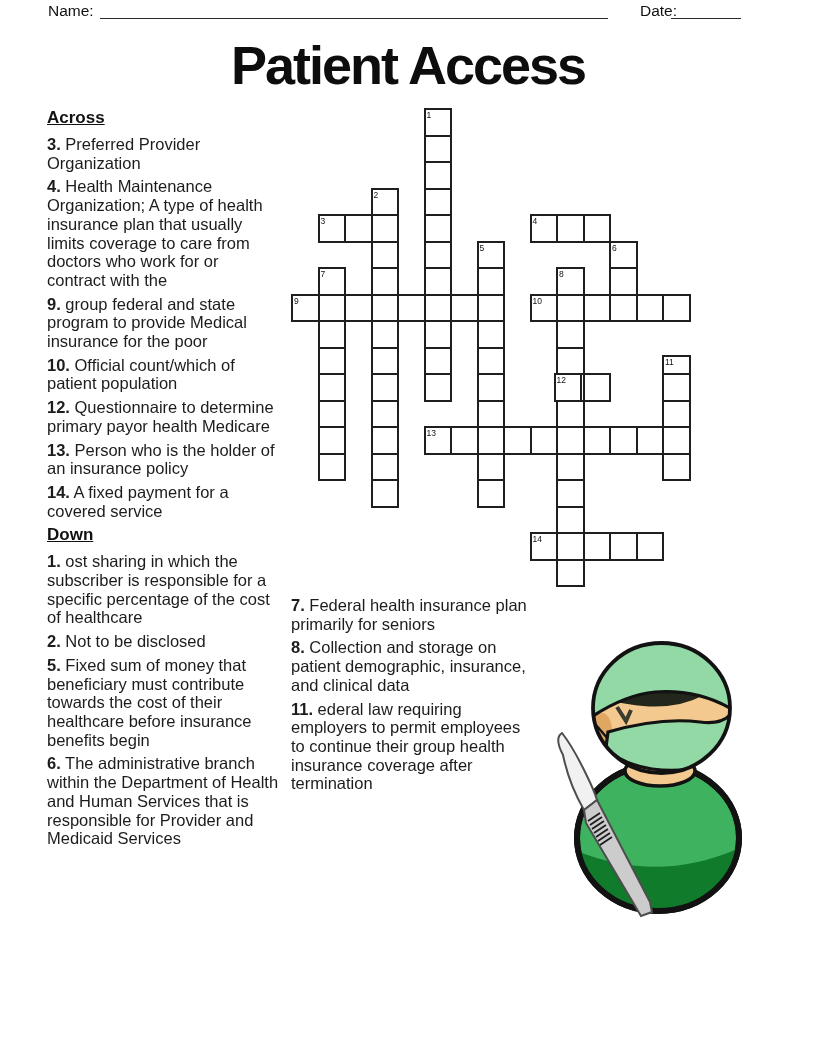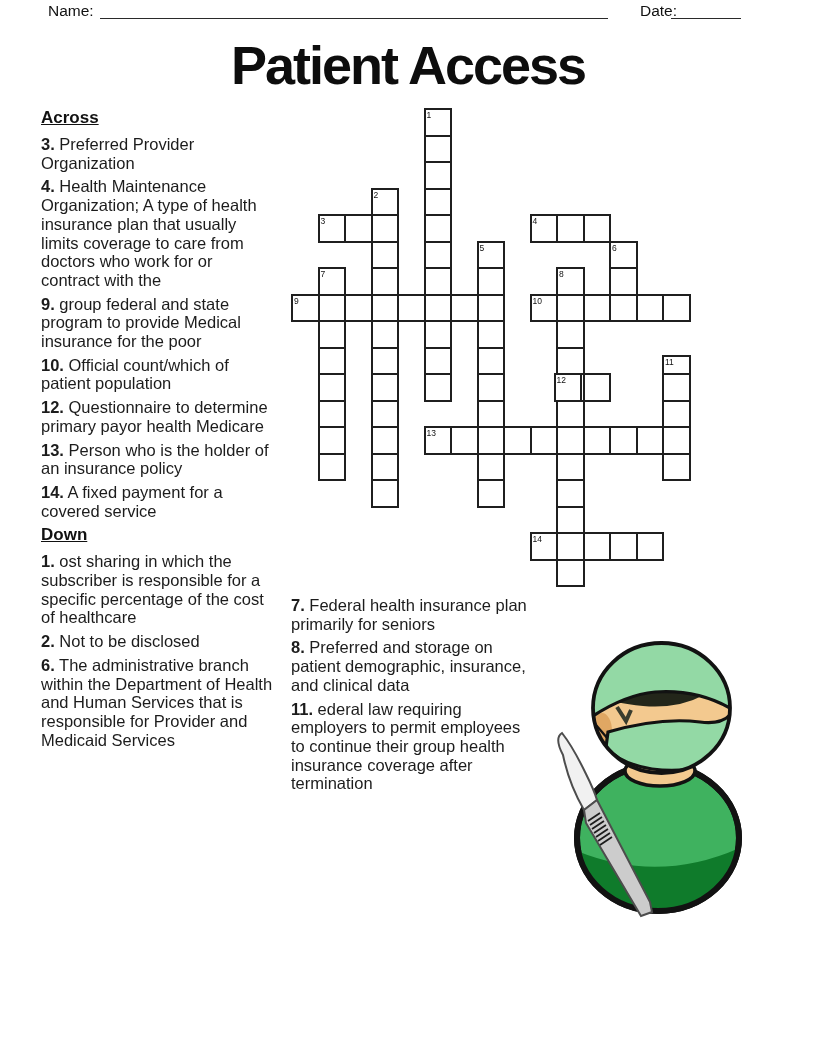--- a/index.html
+++ b/index.html
@@ -16,21 +16,21 @@
   .date-label { left:640px; }
   .hline { position:absolute; border-bottom:1.6px solid #2a2a2a; }
   .name-line { left:100px; width:508px; top:3px; height:16px; }
   .date-line { left:671px; width:70px;  top:3px; height:16px; }
   
   .title {
     position:absolute; left:0; right:0; top:34px; text-align:center;
     font-size:54px; font-weight:bold; letter-spacing:-2px; color:#0d0d0d;
   }
   
-  .clues-col1 { position:absolute; left:41px;  top:108px; width:233px; }
+  .clues-col1 { position:absolute; left:47px;  top:108px; width:233px; }
   .clues-col2 { position:absolute; left:291px; top:596px; width:243px; }
   .sec-head {
     font-size:17px; font-weight:bold; text-decoration:underline;
     margin-bottom:7px; color:#111;
   }
   .clue { font-size:16.5px; line-height:18.7px; margin-bottom:5px; }
   .clue b { font-weight:bold; }
   
   .grid { position:absolute; left:292px; top:109px; }
   .cell {
@@ -181,28 +181,29 @@
         <p class="clue"><b>9.</b><span> group federal and state program to provide Medical insurance for the poor</span></p>
         <p class="clue"><b>10.</b><span> Official count/which of patient population</span></p>
         <p class="clue"><b>12.</b><span> Questionnaire to determine primary payor health Medicare</span></p>
         <p class="clue"><b>13.</b><span> Person who is the holder of an insurance policy</span></p>
         <p class="clue"><b>14.</b><span> A fixed payment for a covered service</span></p>
       </div>
     <div class="sec-head">Down</div>
     <div id="down-list-1">
         <p class="clue"><b>1.</b><span> ost sharing in which the subscriber is responsible for a specific percentage of the cost of healthcare</span></p>
         <p class="clue"><b>2.</b><span> Not to be disclosed</span></p>
+        <p class="clue"><b>5.</b><span> Fixed sum of money that beneficiary must contribute towards the cost of their healthcare before insurance benefits begin</span></p>
         <p class="clue"><b>6.</b><span> The administrative branch within the Department of Health and Human Services that is responsible for Provider and Medicaid Services</span></p>
       </div>
   </div>
 
   <div class="clues-col2">
     <div id="down-list-2">
         <p class="clue"><b>7.</b><span> Federal health insurance plan primarily for seniors</span></p>
-        <p class="clue"><b>8.</b><span> Preferred and storage on patient demographic, insurance, and clinical data</span></p>
+        <p class="clue"><b>8.</b><span> Collection and storage on patient demographic, insurance, and clinical data</span></p>
         <p class="clue"><b>11.</b><span> ederal law requiring employers to permit employees to continue their group health insurance coverage after termination</span></p>
       </div>
   </div>
 
   <svg class="clipart" viewBox="0 0 260 285">
     <defs>
       <clipPath id="headClip">
           <ellipse cx="111.5" cy="73" rx="68.5" ry="65"></ellipse>
         </clipPath>
       <clipPath id="bodyClip">

